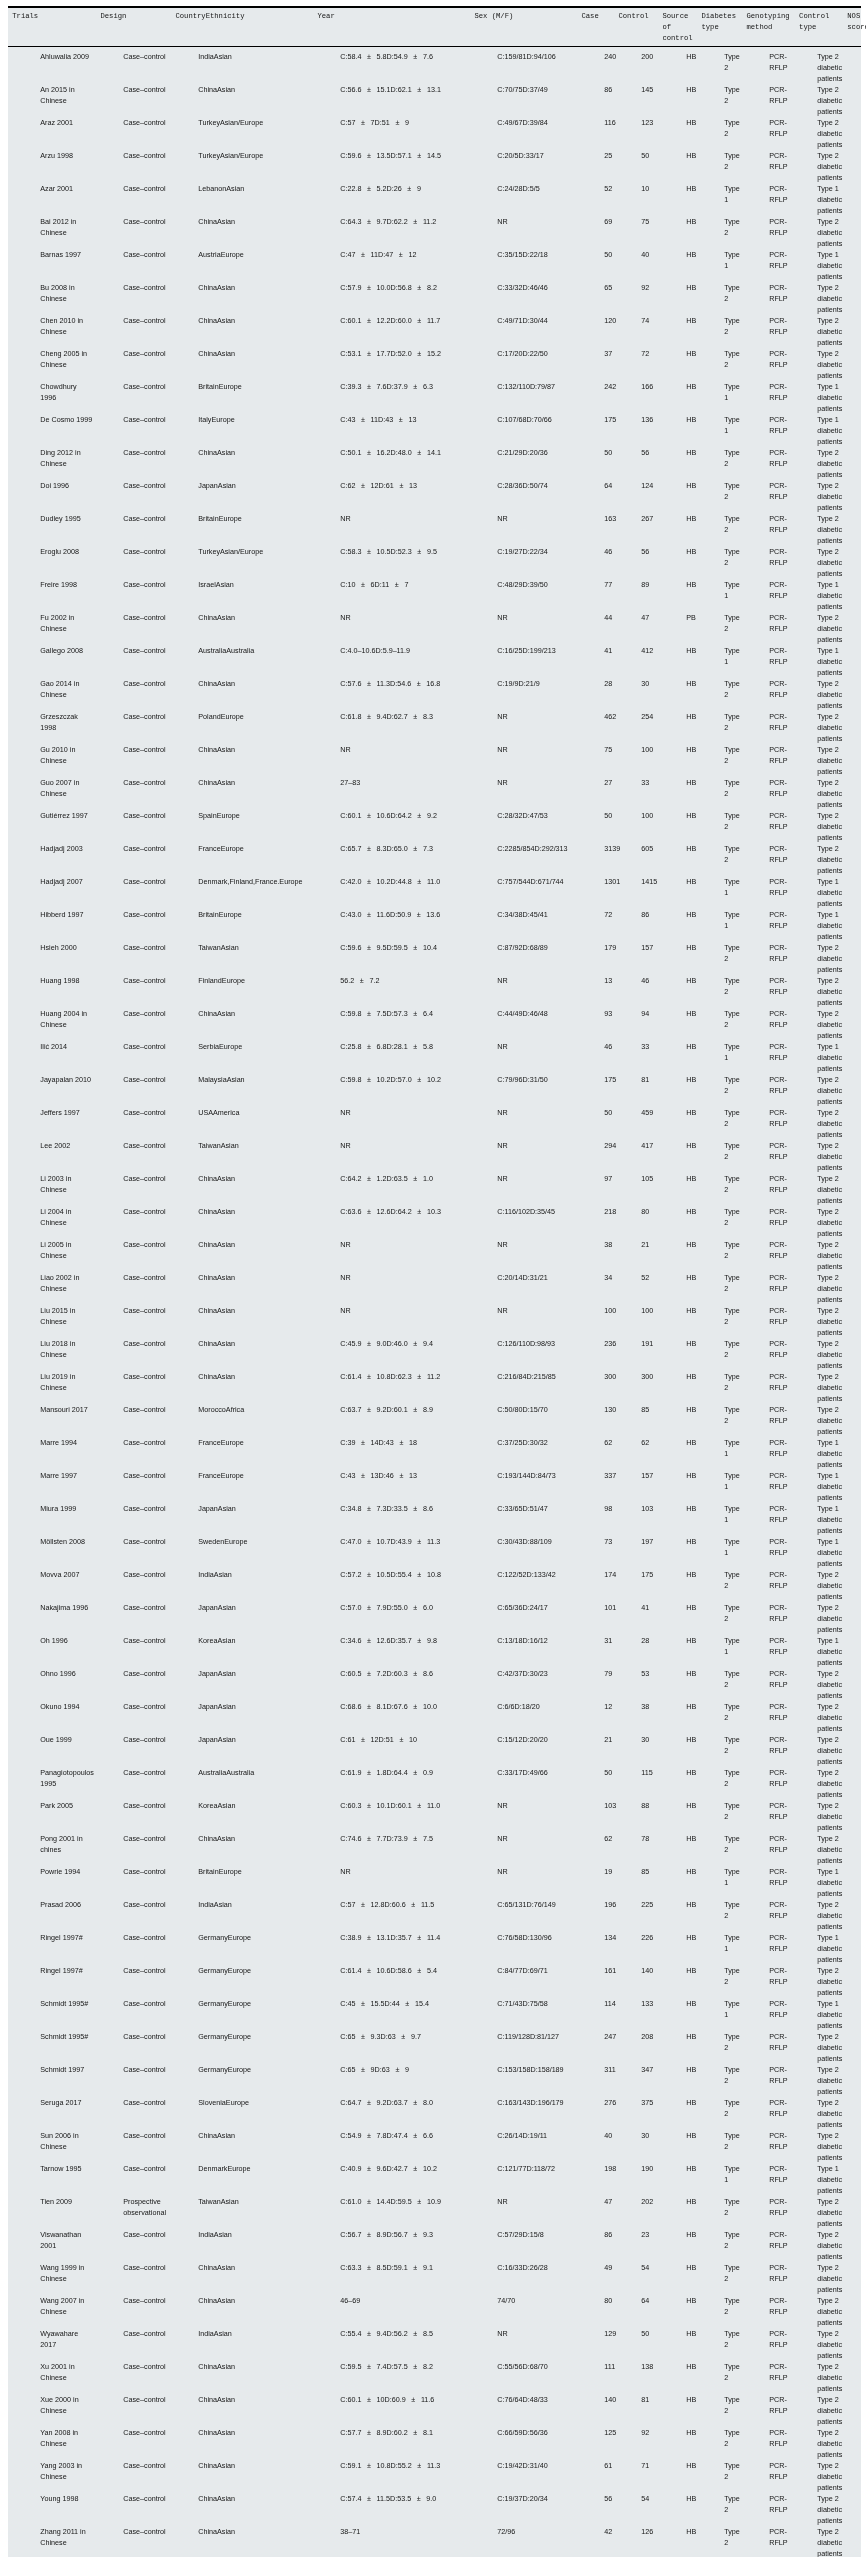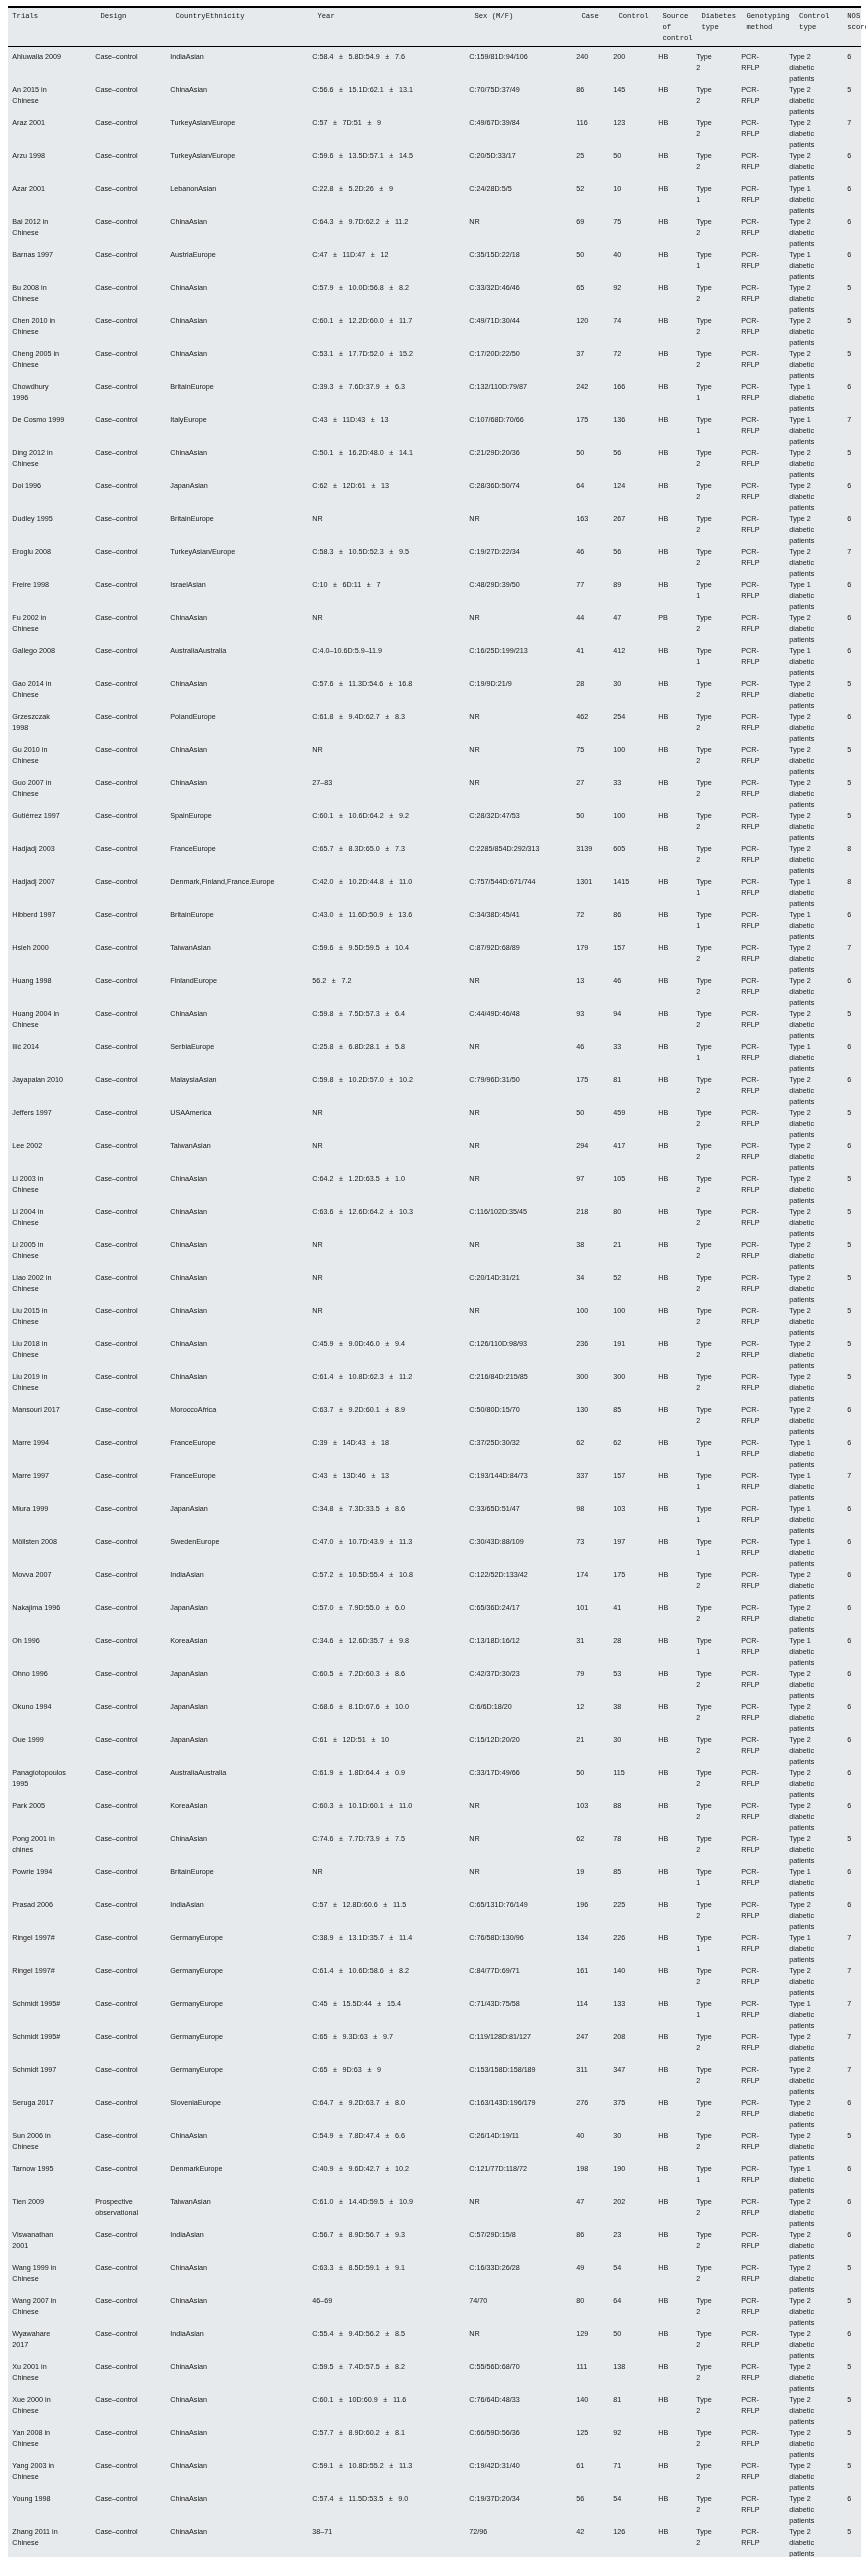--- a/index.html
+++ b/index.html
@@ -32,21 +32,21 @@
   .hcell {
     padding: 0 5.2px;
     box-sizing: border-box;
     overflow: visible;
   }
   .hcell.c0 { text-align: left; padding-left: 0; }
   .hcell.c7 { padding: 0 4.1px; }
   .hcell.c10 { padding: 0 9.8px; }
   .hcell.c11 { padding: 0; }
 
-  .table-body { padding-top: 2.1px; }
+  .table-body { padding-top: 2.1px; padding-left: 28px; }
   .row { height: 33px; }
   .cell {
     padding-top: 2.1px;
     box-sizing: border-box;
     overflow: visible;
   }
   .cell.c0 { padding-right: 31px; }
   .cell.c1 { padding-right: 10.3px; }
   .cell.c2 { padding-right: 10.3px; }
   .cell.c3 { padding-right: 5.2px; word-spacing: 3.6px; }
@@ -888,21 +888,21 @@
     <div class="cell c7">HB</div>
     <div class="cell c8">Type 1</div>
     <div class="cell c9">PCR-RFLP</div>
     <div class="cell c10">Type 1 diabetic patients</div>
     <div class="cell c11">7</div>
   </div>
       <div class="grid row">
     <div class="cell c0">Ringel 1997#</div>
     <div class="cell c1">Case–control</div>
     <div class="cell c2">GermanyEurope</div>
-    <div class="cell c3">C:61.4 ± 10.6D:58.6 ± 8.2</div>
+    <div class="cell c3">C:61.4 ± 10.6D:58.6 ± 5.4</div>
     <div class="cell c4">C:84/77D:69/71</div>
     <div class="cell c5">161</div>
     <div class="cell c6">140</div>
     <div class="cell c7">HB</div>
     <div class="cell c8">Type 2</div>
     <div class="cell c9">PCR-RFLP</div>
     <div class="cell c10">Type 2 diabetic patients</div>
     <div class="cell c11">7</div>
   </div>
       <div class="grid row">

